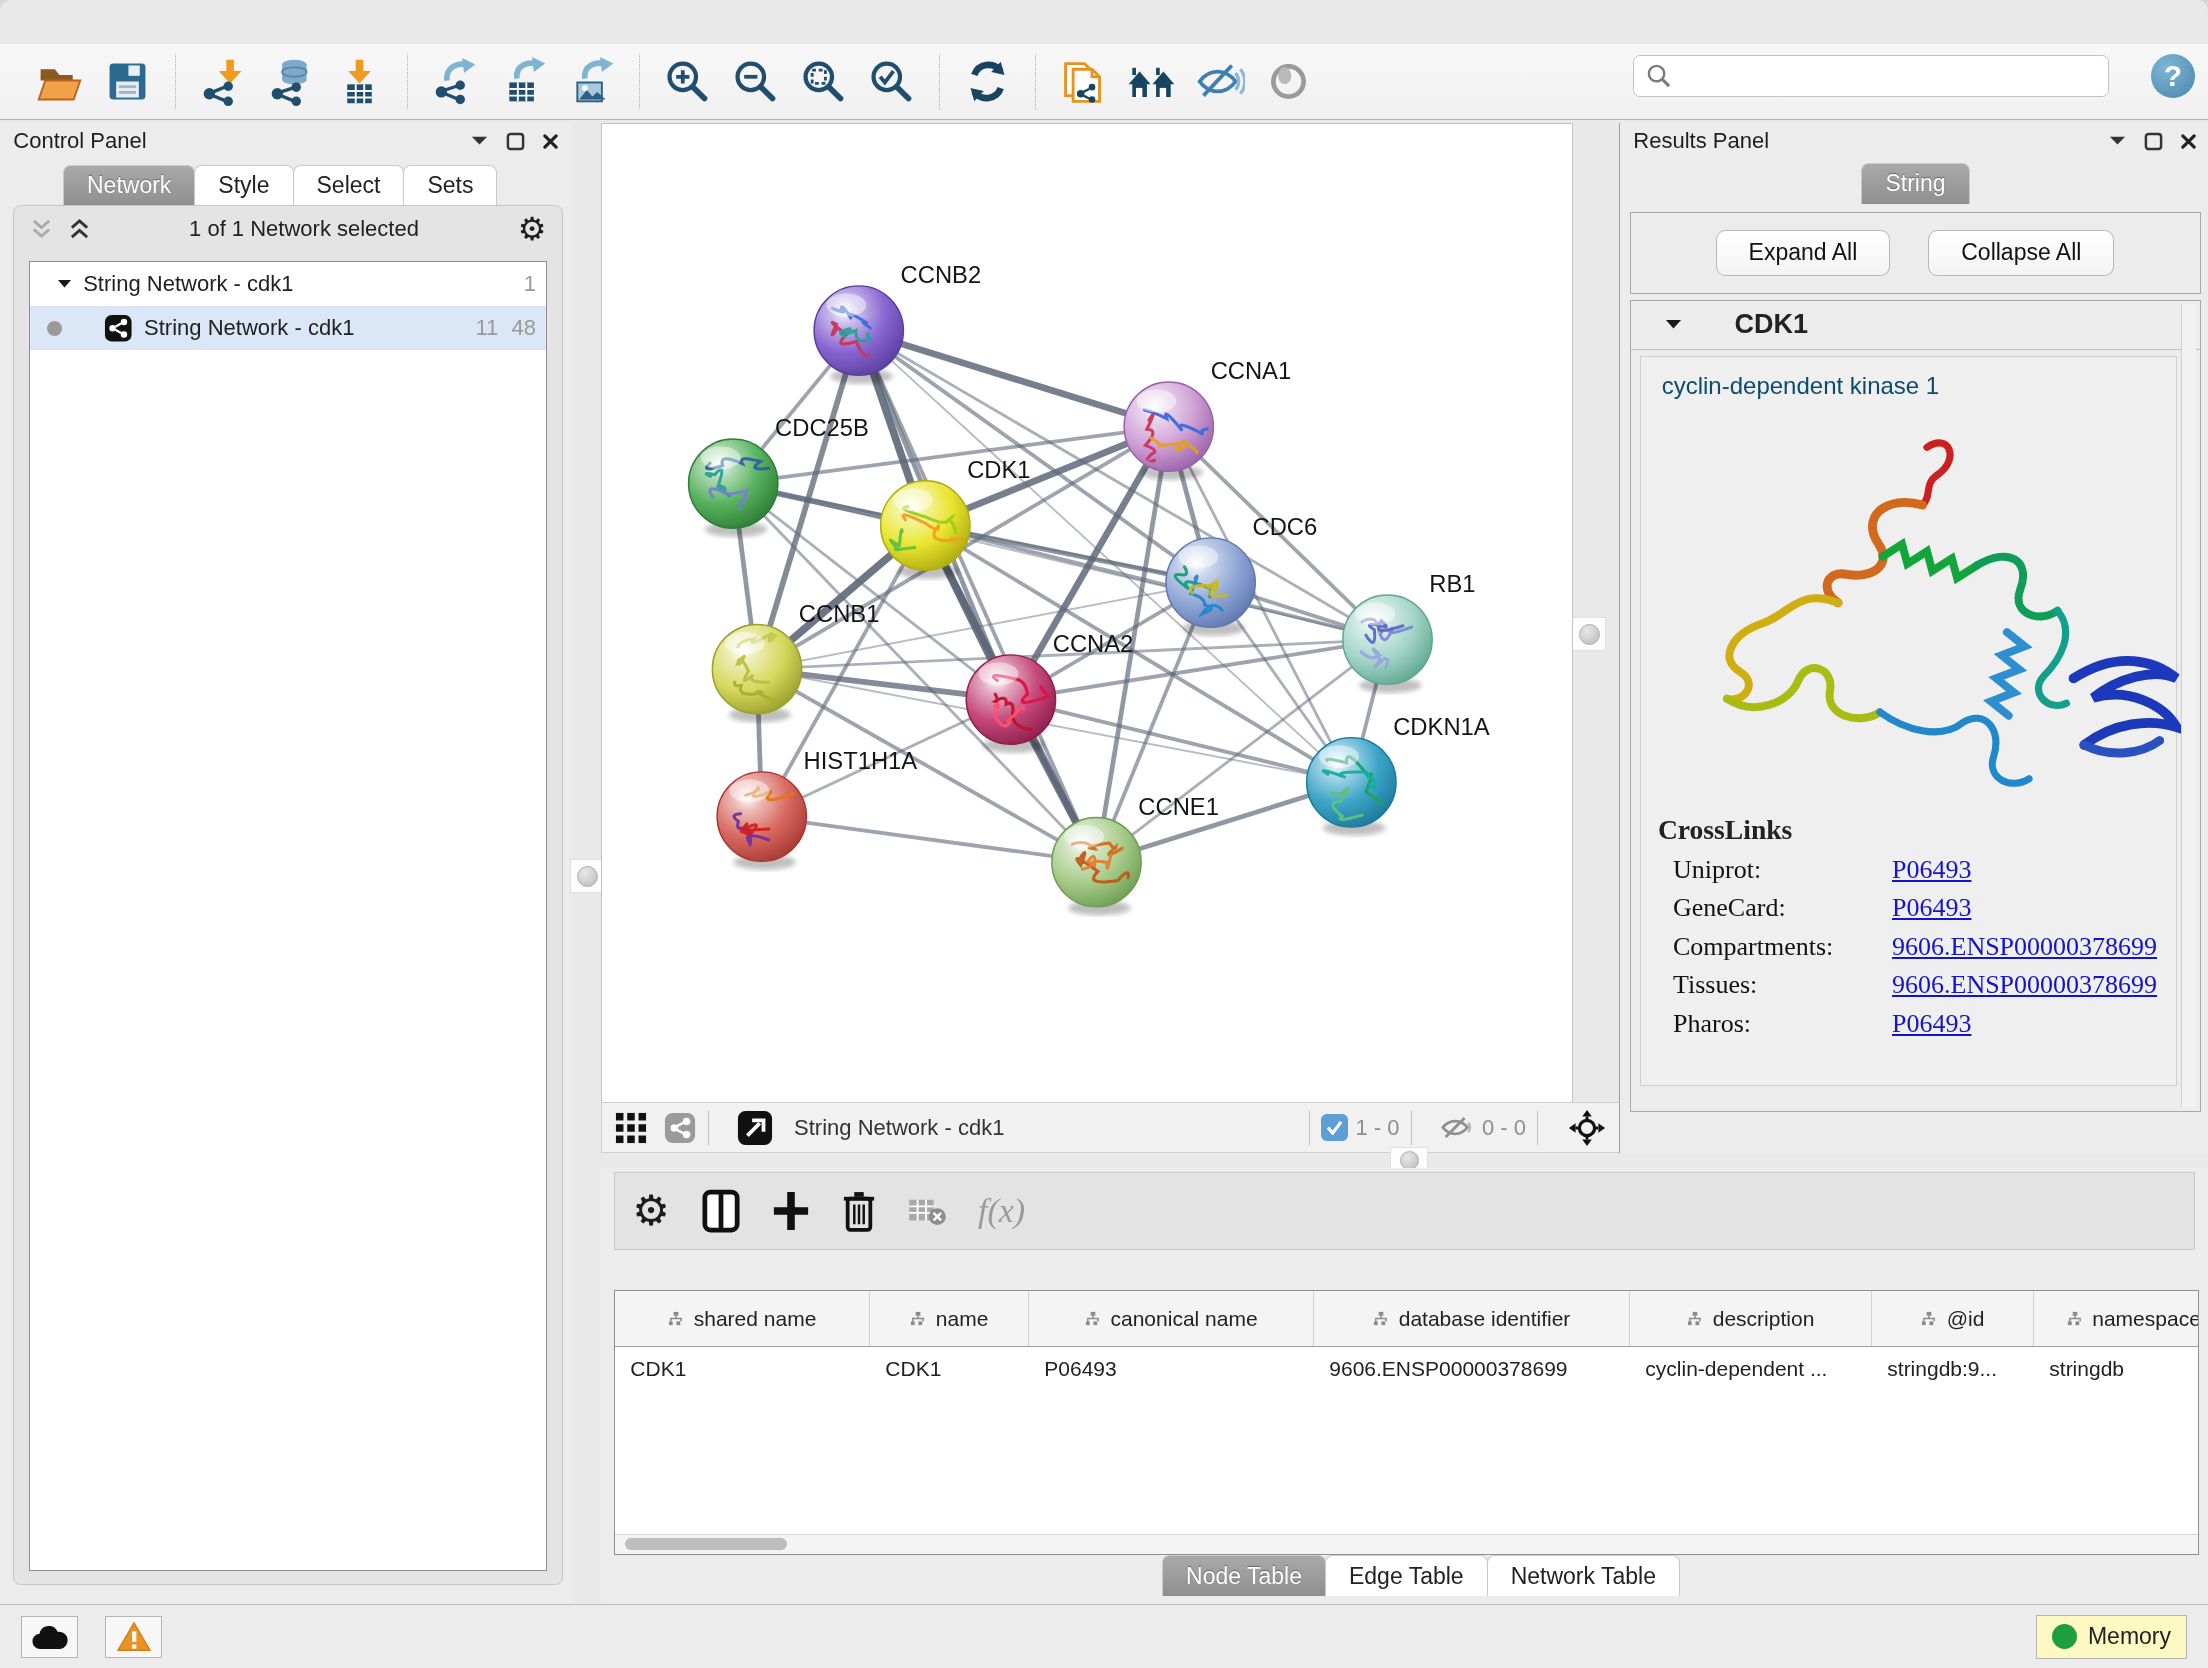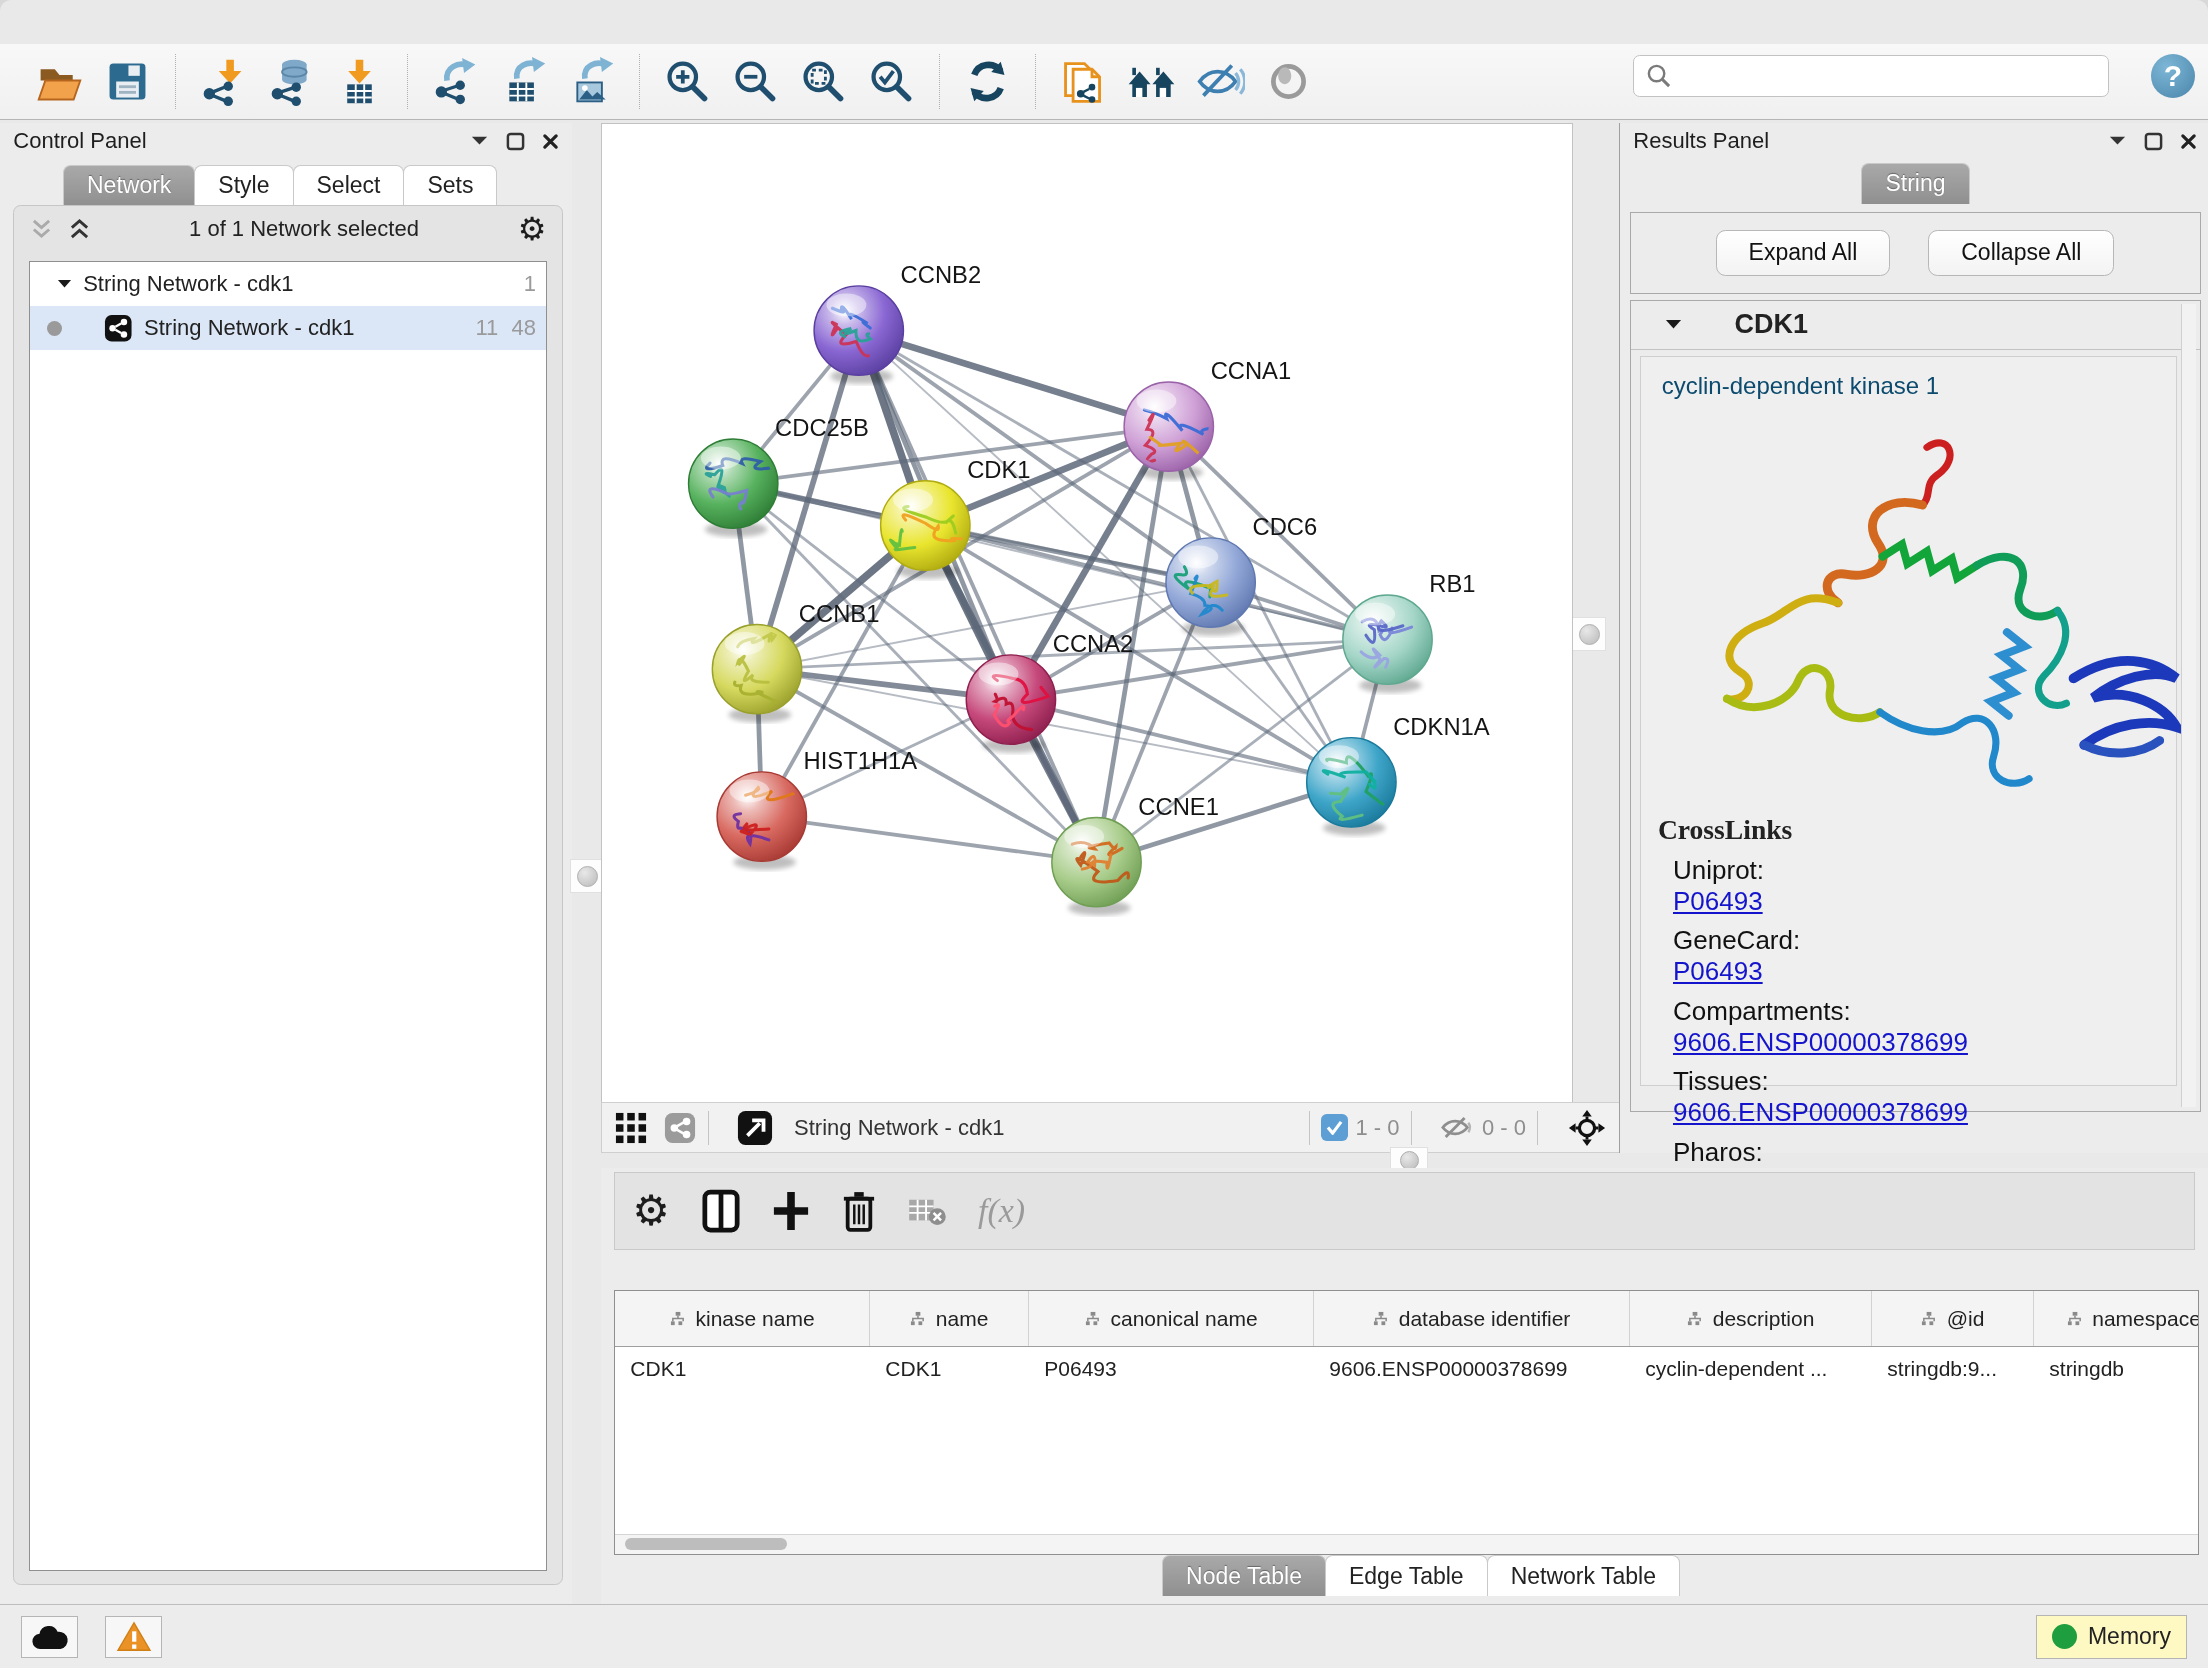--- a/index.html
+++ b/index.html
@@ -66,21 +66,21 @@
     display:flex;justify-content:center;gap:38px;}
   .btn{background:linear-gradient(#ffffff,#f3f3f3);border:1px solid #b7b7b7;border-radius:9.5px;
     font-size:23px;padding:8.6px 32px;color:#111;}
   .rbox2{margin:5.7px 9.5px 0 9.5px;border:1.9px solid #a9a9a9;background:#ececec;height:810px;position:relative;}
   .genehead{height:48px;display:flex;align-items:center;border-bottom:1px solid #c2c2c2;}
   .genehead b{font-size:27px;margin-left:53px;}
   .genebody{position:absolute;left:9.5px;right:23px;top:55px;bottom:25px;border:1px solid #cfcfcf;
     background:#efefef;padding:7.6px 15px;box-sizing:border-box;}
   .genedesc{font-size:24px;color:#0c4a6e;margin:7.6px 0 0 5.7px;}
   .xl-title{font-family:"Liberation Serif",serif;font-weight:bold;font-size:27.6px;margin:9.5px 0 5.7px 1.9px;}
-  .xlrow{display:flex;font-family:Liberation Sans, sans-serif;font-size:26px;margin:8.6px 0 8.6px 17px;flex-direction:column;}
+  .xlrow{display:flex;font-family:Liberation Serif, serif;font-size:26px;margin:8.6px 0 8.6px 17px;}
   .xlrow .lbl{width:219px;color:#111;}
   .xlrow a{text-decoration:underline;}
   .vscroll{position:absolute;right:3.8px;top:3.8px;bottom:3.8px;width:13.3px;background:#f2f2f2;
     border-left:1px solid #d0d0d0;}
   
   .tablepanel{position:absolute;left:601px;top:1168px;width:1607px;height:436px;background:#ececec;}
   .ttool{margin:3.8px 13.3px 0 13.3px;height:76px;background:#e3e3e3;border:1.9px solid #c9c9c9;
     display:flex;align-items:center;padding-left:17px;gap:32px;}
   .gearg{font-size:42px;color:#1d1d1d;line-height:42px;}
   .fx{font-family:"Liberation Serif",serif;font-style:italic;font-size:34px;color:#9a9a9a;}
@@ -796,21 +796,21 @@
     </div>
     <div class="tbl">
       <div class="thead" id="thead">
           <div class="th" style="width: 255px;">
             <svg width="16" height="16" viewBox="0 0 17 17">
               <rect x="6" y="1" width="5" height="4" fill="#8a8a8a"></rect>
               <rect x="1" y="11" width="4" height="4" fill="#8a8a8a"></rect>
               <rect x="9" y="11" width="4" height="4" fill="#8a8a8a"></rect>
               <path d="M8.5 5 v3 M3 11 V8 h11 v3" stroke="#8a8a8a" fill="none" stroke-width="1.6"></path>
             </svg>
-            <span>kinase name</span>
+            <span>shared name</span>
           </div>
           <div class="th" style="width: 159px;">
             <svg width="16" height="16" viewBox="0 0 17 17">
               <rect x="6" y="1" width="5" height="4" fill="#8a8a8a"></rect>
               <rect x="1" y="11" width="4" height="4" fill="#8a8a8a"></rect>
               <rect x="9" y="11" width="4" height="4" fill="#8a8a8a"></rect>
               <path d="M8.5 5 v3 M3 11 V8 h11 v3" stroke="#8a8a8a" fill="none" stroke-width="1.6"></path>
             </svg>
             <span>name</span>
           </div>

